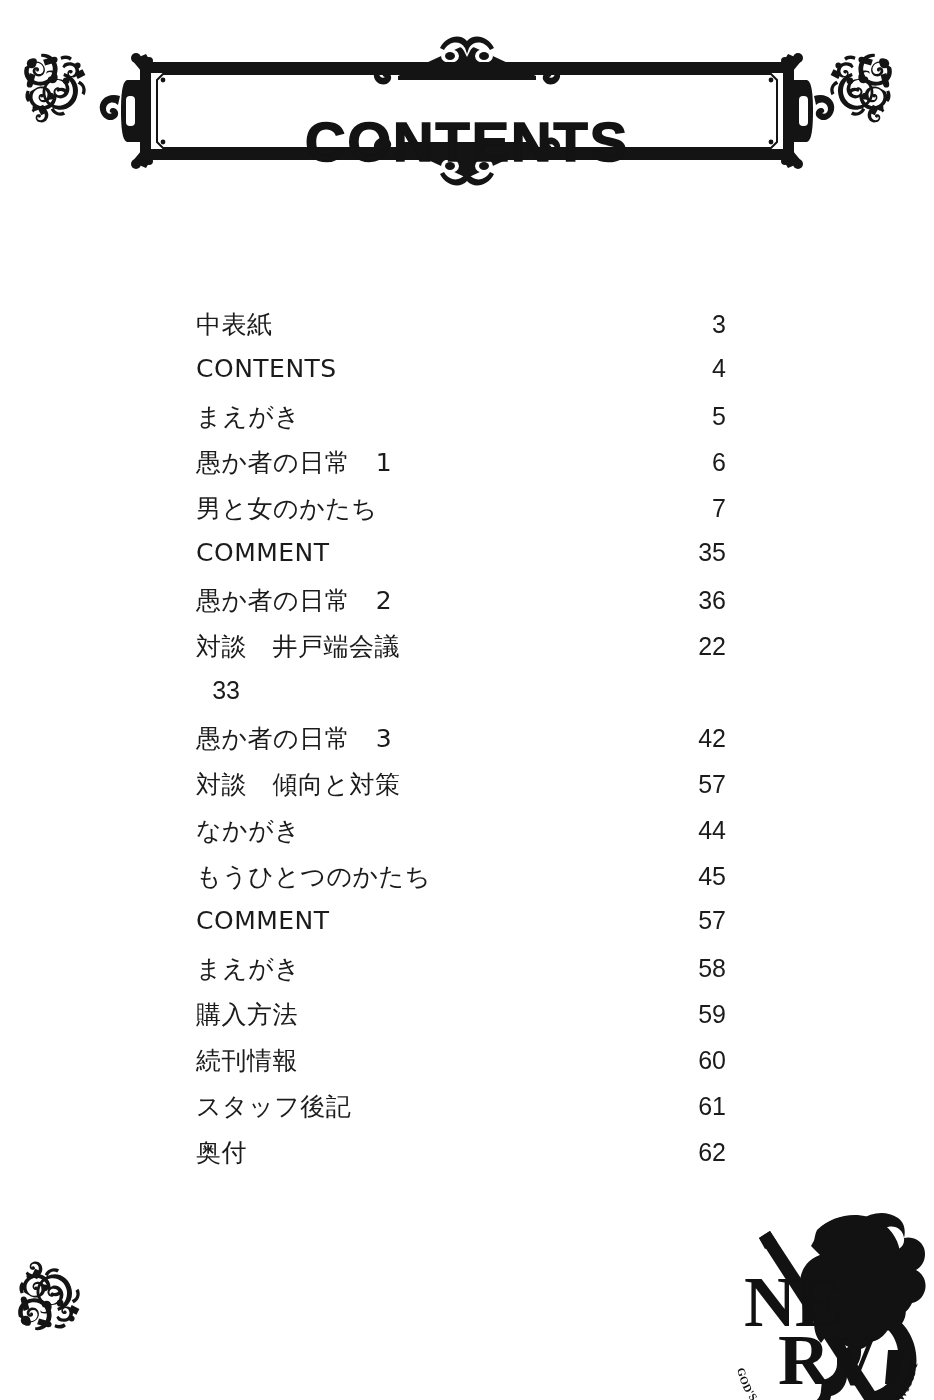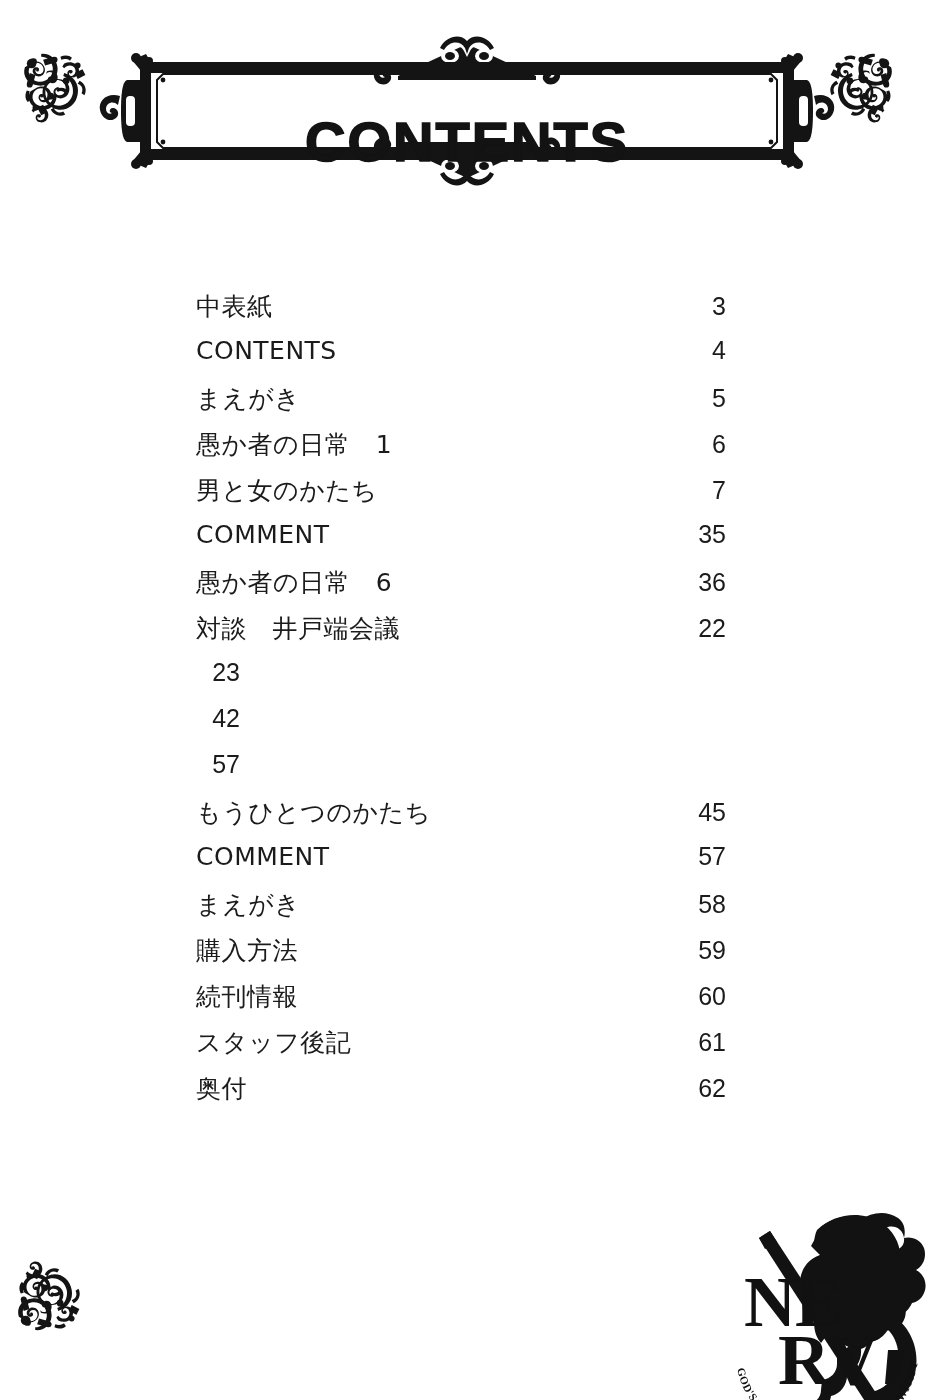--- a/index.html
+++ b/index.html
@@ -51,21 +51,21 @@
   }
   .corner-ornament svg { display: block; width: 100%; height: 100%; }
   #ornament-top-left  { left: 22px;  top: 52px; }
   #ornament-top-right { left: 798px; top: 52px; transform: scaleX(-1); }
   #ornament-bottom-left { left: 16px; top: 1236px; transform: scaleY(-1); }
 
   
   #toc-list {
     position: absolute;
     left: 196px;
-    top: 290px;
+    top: 308px;
     width: 530px;
   }
   .toc-row {
     display: flex;
     align-items: baseline;
     justify-content: space-between;
     height: 46px;
   }
   .toc-title {
     font-family: "DejaVu Sans", "Liberation Sans", sans-serif;
@@ -237,35 +237,41 @@
   </div>
   <div class="toc-row">
     <span class="toc-title">男と女のかたち</span>
     <span class="toc-page">7</span>
   </div>
   <div class="toc-row">
     <span class="toc-title">COMMENT</span>
     <span class="toc-page">35</span>
   </div>
   <div class="toc-row">
-    <span class="toc-title">愚か者の日常　6</span>
+    <span class="toc-title">愚か者の日常　2</span>
     <span class="toc-page">36</span>
   </div>
   <div class="toc-row">
     <span class="toc-title">対談　井戸端会議</span>
     <span class="toc-page">22</span>
   </div>
   <div class="toc-row">
-    <span class="toc-page">23</span>
-  </div>
-  <div class="toc-row">
+    <span class="toc-page">33</span>
+  </div>
+  <div class="toc-row">
+    <span class="toc-title">愚か者の日常　3</span>
     <span class="toc-page">42</span>
   </div>
   <div class="toc-row">
+    <span class="toc-title">対談　傾向と対策</span>
     <span class="toc-page">57</span>
+  </div>
+  <div class="toc-row">
+    <span class="toc-title">なかがき</span>
+    <span class="toc-page">44</span>
   </div>
   <div class="toc-row">
     <span class="toc-title">もうひとつのかたち</span>
     <span class="toc-page">45</span>
   </div>
   <div class="toc-row">
     <span class="toc-title">COMMENT</span>
     <span class="toc-page">57</span>
   </div>
   <div class="toc-row">

